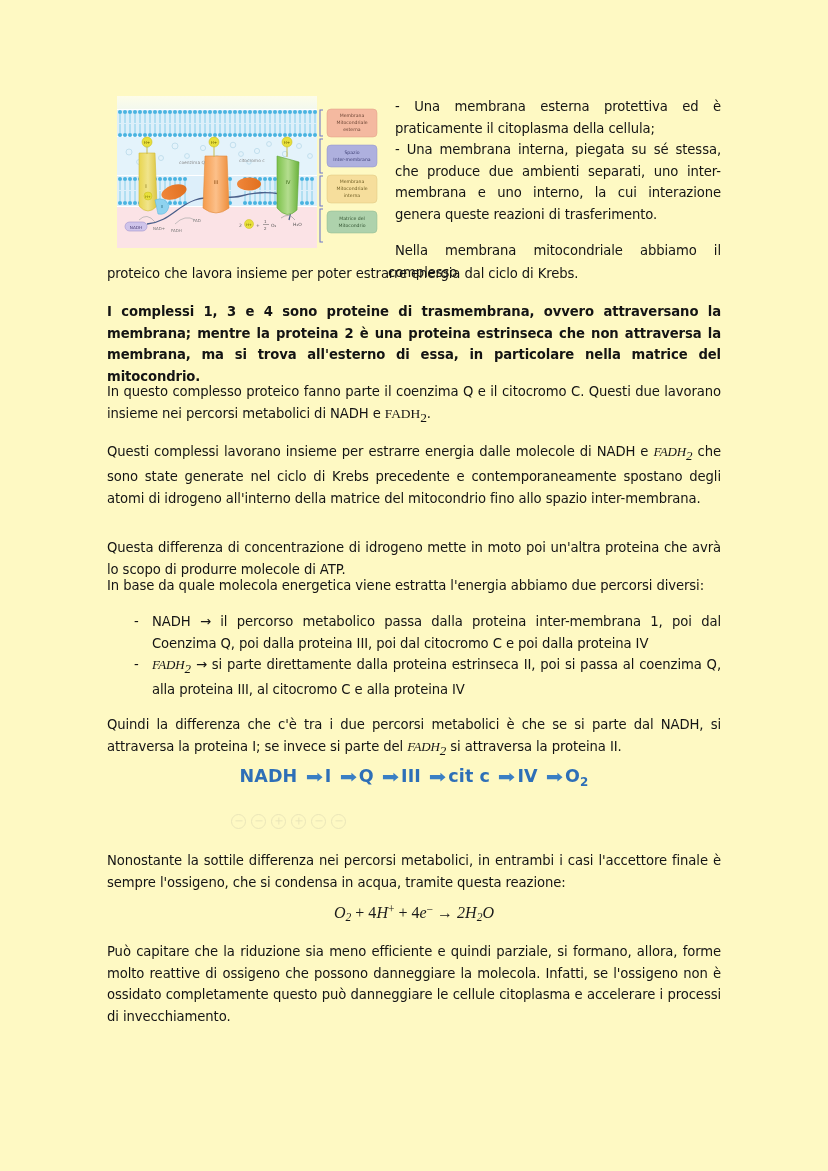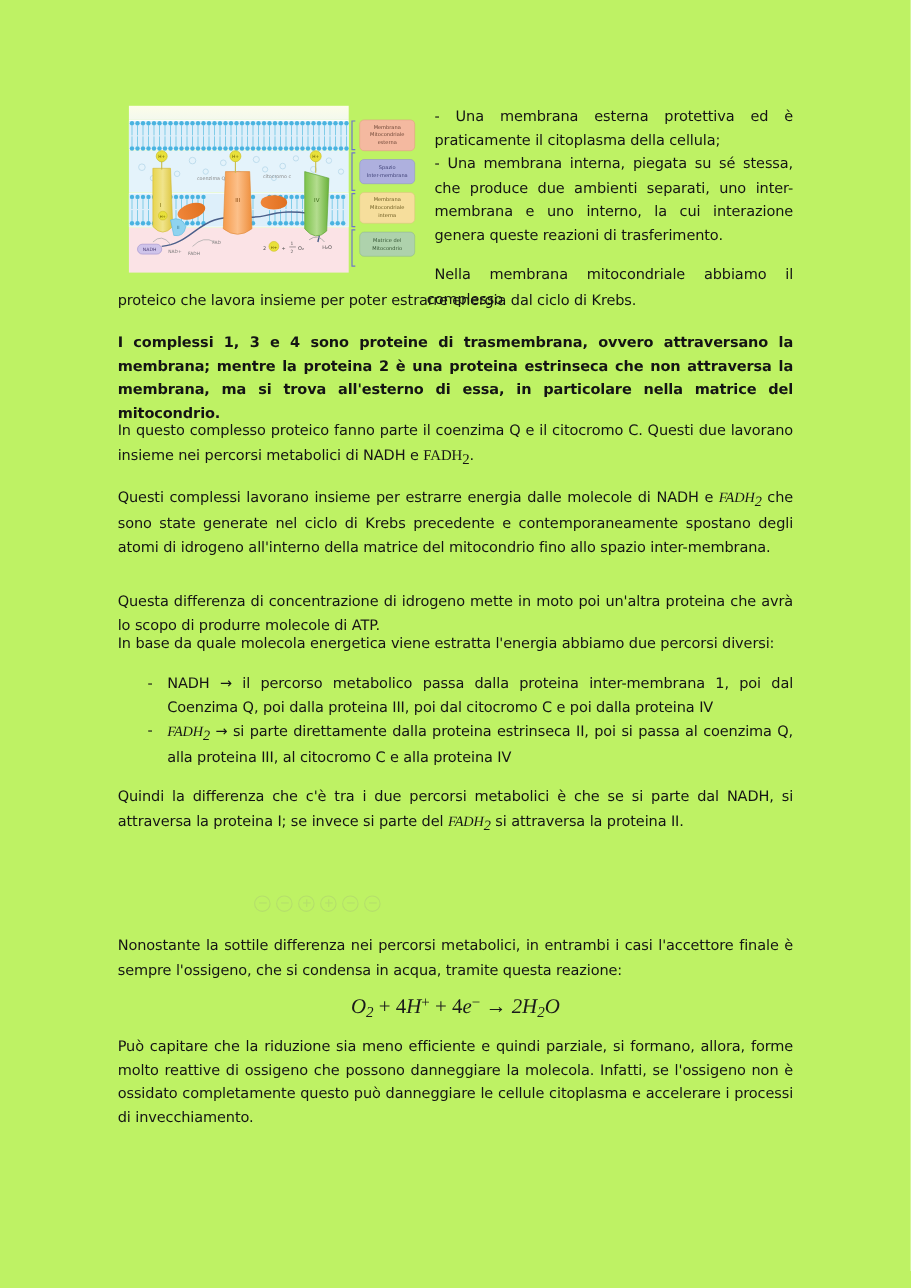--- a/index.html
+++ b/index.html
@@ -13,21 +13,21 @@
     height: 1171px;
     position: relative;
     overflow: hidden;
     font-family: "Liberation Sans", sans-serif;
     color: #1a1a1a;
   }
 
   .page {
     position: absolute;
     inset: 0;
-    background: #bef264;
+    background: #fef9c3;
     padding: 0;
   }
 
   
   .body-text {
     font-family: "DejaVu Sans", sans-serif;
     font-size: 13.2px;
     line-height: 21.5px;
     color: #141414;
     text-align: justify;
@@ -166,21 +166,21 @@
   }
 
   
   #equation {
     position: absolute;
     left: 107px;
     top: 903px;
     width: 614px;
     text-align: center;
     font-family: "Liberation Serif", serif;
-    font-size: 19px;
+    font-size: 16px;
     color: #1a1a1a;
   }
   #equation .it { font-style: italic; }
 </style>
 </head>
 <body>
 
 <div class="page">
 
   <div id="top-block">
@@ -669,20 +669,29 @@
         <span class="serif-it">FADH</span><span class="serif-it sub">2</span><span> →</span><span> si parte direttamente dalla proteina estrinseca II, poi si passa al coenzima Q, alla proteina III, al citocromo C e alla proteina IV</span>
       </li>
     </ul>
   </div>
 
   <div class="para body-text" style="top:714px;">
     <span>Quindi la differenza che c'è tra i due percorsi metabolici è che se si parte dal NADH, si attraversa la proteina I; se invece si parte del </span><span class="serif-it">FADH</span><span class="serif-it sub">2</span><span>  si attraversa la proteina II.</span>
   </div>
 
   <div id="pathway">
+    <div class="row">
+      <span>NADH</span>
+      <span class="ar">➡</span><span>I</span>
+      <span class="ar">➡</span><span>Q</span>
+      <span class="ar">➡</span><span>III</span>
+      <span class="ar">➡</span><span>cit c</span>
+      <span class="ar">➡</span><span>IV</span>
+      <span class="ar">➡</span><span>O</span><span class="sub">2</span>
+    </div>
   </div>
 
   <div id="watermark">
     <span class="wm-ic"></span>
     <span class="wm-ic"></span>
     <span class="wm-ic plus"></span>
     <span class="wm-ic plus"></span>
     <span class="wm-ic"></span>
     <span class="wm-ic"></span>
   </div>

